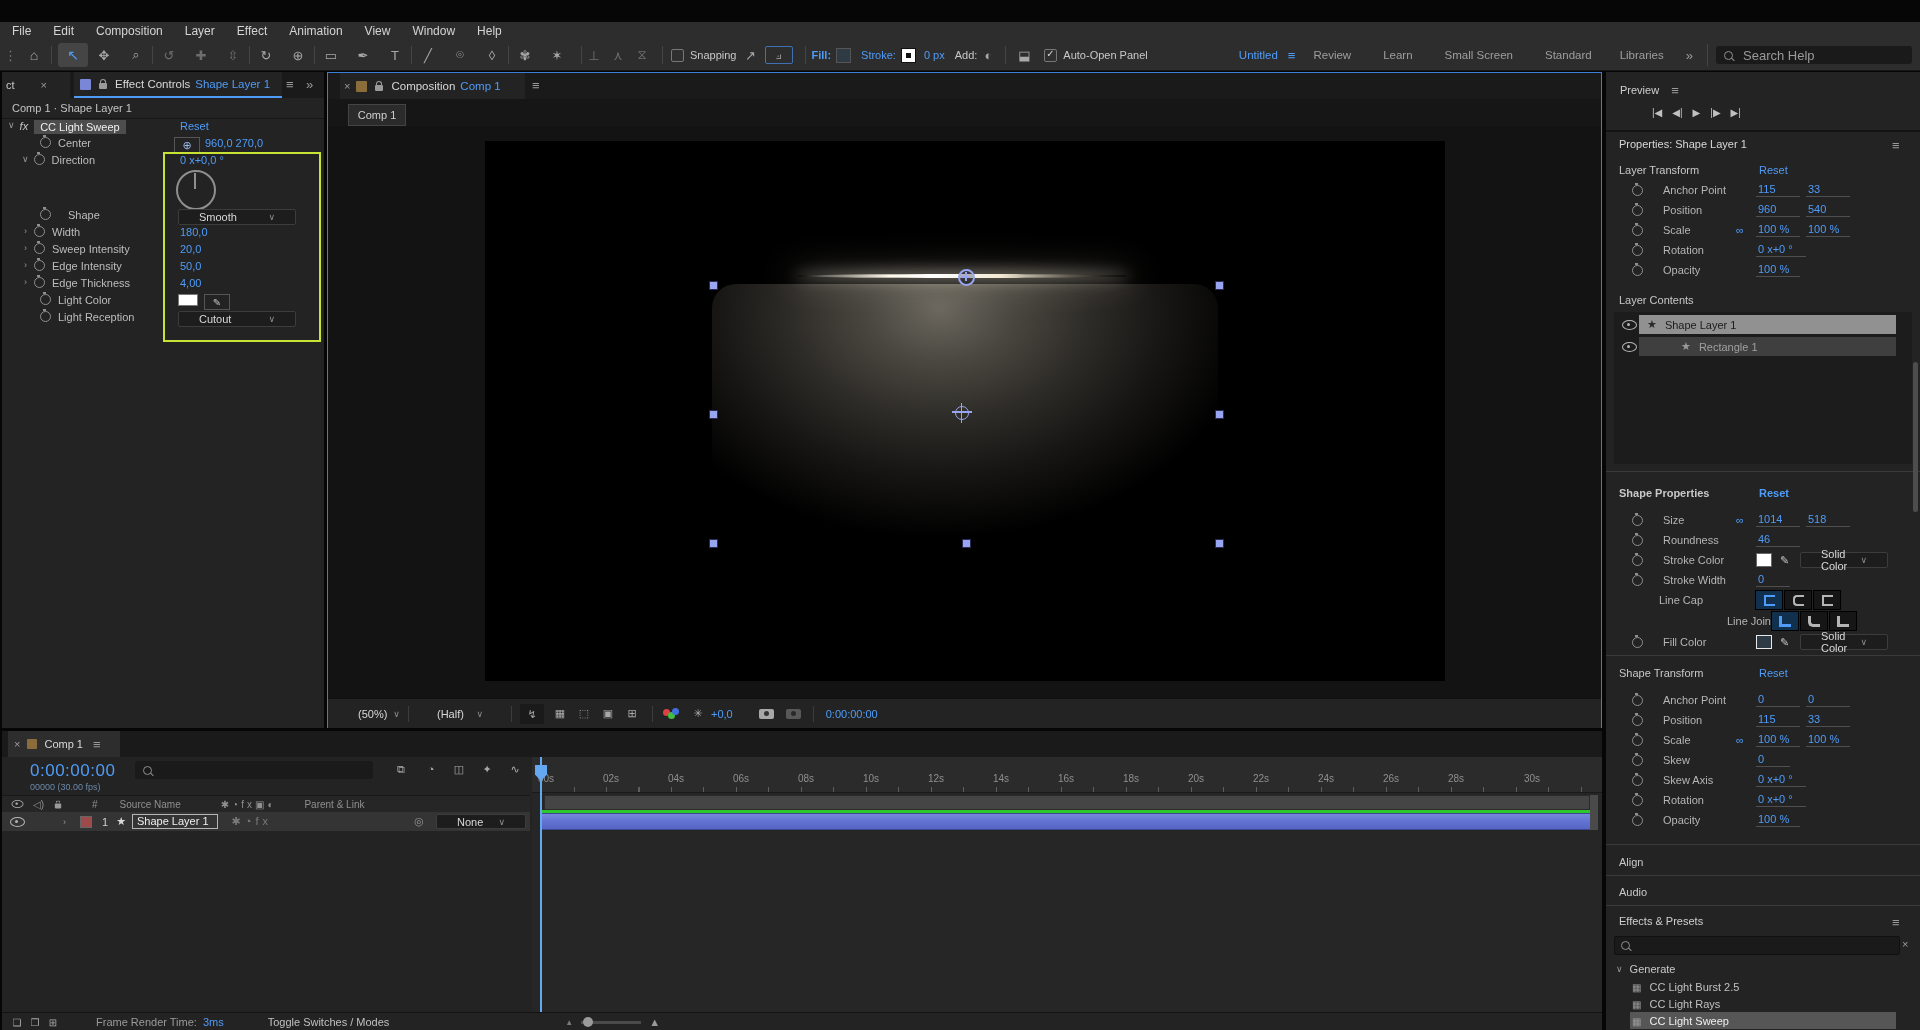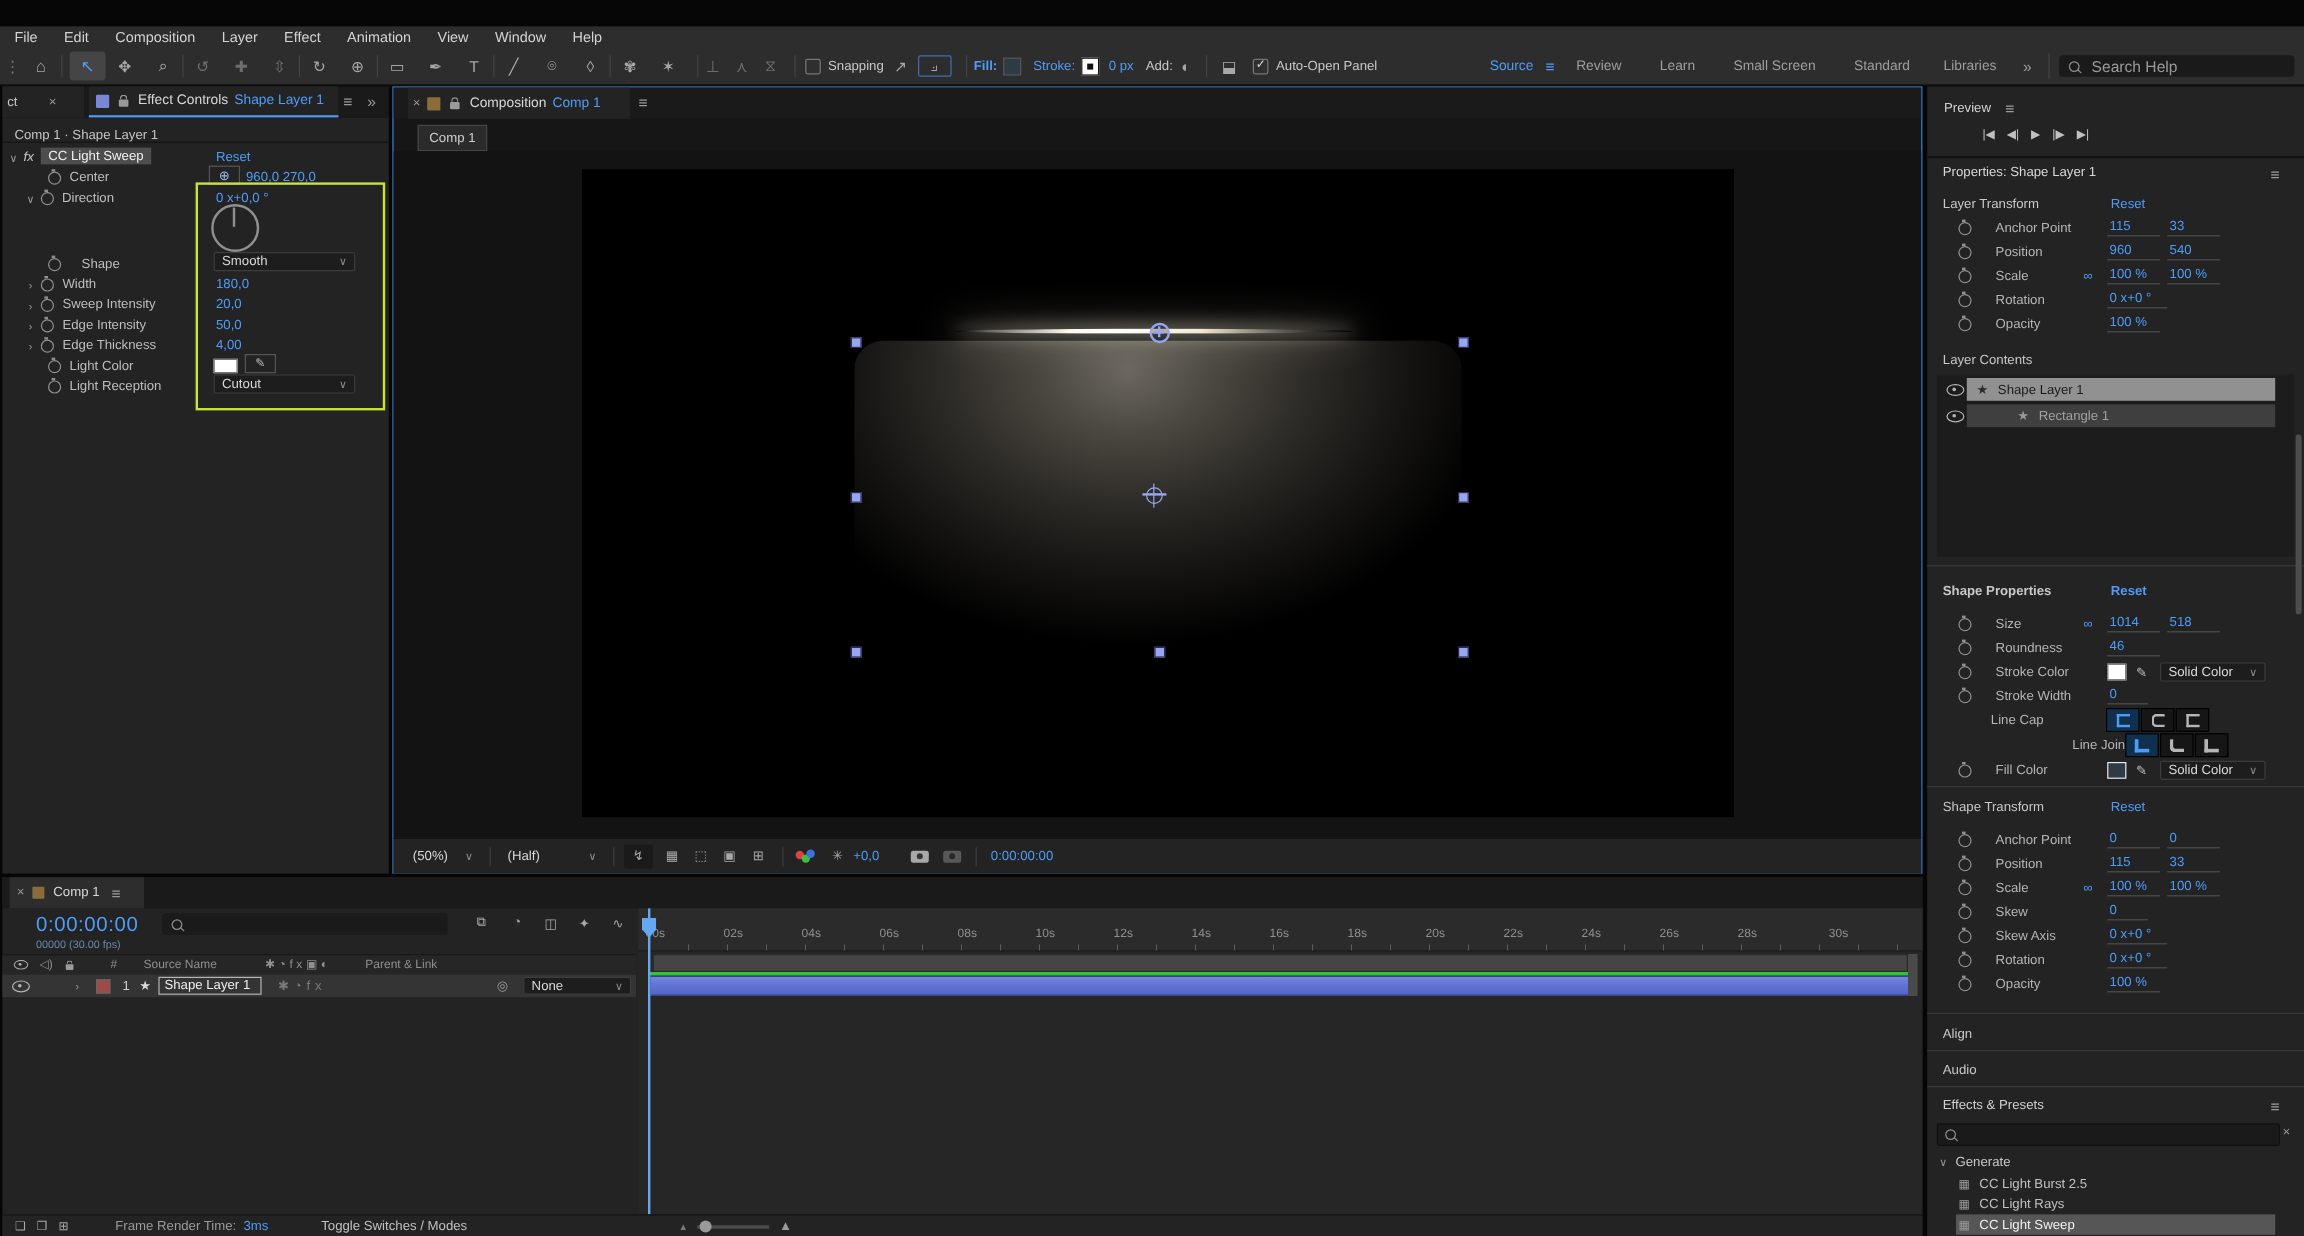--- a/index.html
+++ b/index.html
@@ -1,31 +1,31 @@
 <!DOCTYPE html>
 <html><head>
 <meta charset="utf-8">
 <style>
   html,body{margin:0;padding:0;background:#000;}
   #app{position:relative;width:1920px;height:1030px;background:#060606;overflow:hidden;
        font-family:"Liberation Sans",sans-serif;font-size:11px;color:#bdbdbd;}
   .abs{position:absolute;}
   .panel{position:absolute;background:#232323;}
   .strip{position:absolute;background:#1a1a1a;}
-  .row{position:absolute;left:0;right:0;height:17px;display:flex;align-items:flex-end;}
+  .row{position:absolute;left:0;right:0;height:17px;display:flex;align-items:flex-start;}
   .blue{color:#4f9cf8;}
   .white{color:#e2e2e2;}
   .gray{color:#9a9a9a;}
   .dim{color:#7a7a7a;}
   .val{color:#4f9cf8;white-space:nowrap;}
   .uval{color:#4f9cf8;border-bottom:1px solid #4f4f4f;padding:0 2px 1px 2px;min-width:30px;display:inline-block;white-space:nowrap;}
   .sw{display:inline-block;width:9px;height:9px;border:1px solid #8f8f8f;border-radius:50%;position:relative;flex:none;}
   .sw::before{content:"";position:absolute;top:-3px;left:2px;width:3px;height:2px;background:#8f8f8f;}
   .ddl{background:#1d1d1d;border:1px solid #3c3c3c;border-radius:2px;color:#d8d8d8;
-       display:flex;align-items:center;justify-content:space-between;padding:0 6px;height:16px;box-sizing:border-box;}
+       display:flex;align-items:center;justify-content:space-between;padding:0 20px;height:16px;box-sizing:border-box;}
   .ddl .c{color:#8f8f8f;font-size:9px;margin-left:6px;}
   .hamb{color:#9a9a9a;font-size:13px;}
   .divider{position:absolute;left:0;right:0;height:1px;background:#3a3a3a;}
   .icon{color:#a8a8a8;text-align:center;}
   .swatch{display:inline-block;box-sizing:border-box;}
   .handle{position:absolute;width:7px;height:7px;background:#98a6f2;border:1px solid #2a2a55;}
   .chk{display:inline-block;width:11px;height:11px;background:#2f2f2f;border:1px solid #777;border-radius:2px;position:relative;flex:none;}
   .chk.on::before{content:"✓";position:absolute;top:-2px;left:1px;color:#d8d8d8;font-size:10px;}
   .tick{position:absolute;top:4px;color:#8f8f8f;font-size:10px;}
   .capico{display:inline-block;width:9px;height:7px;border:2px solid #b5b5b5;border-right:none;}
@@ -105,21 +105,21 @@
       <span style="position:absolute;left:4px;top:4px;width:5px;height:5px;background:#111;"></span>
     </span>
     <span class="blue" style="font-size:11px;margin-right:10px;">0 px</span>
     <span style="font-size:11px;color:#c8c8c8;">Add:</span>
     <span class="icon" style="width:22px;">◐</span>
     <span style="width:1px;height:18px;background:#444;margin:0 6px;"></span>
     <span class="icon" style="width:24px;">⬓</span>
     <span class="chk on" style="margin-left:8px;"></span>
     <span style="margin-left:6px;font-size:11px;color:#c8c8c8;">Auto-Open Panel</span>
     <span style="flex:1"></span>
-    <span class="blue" style="font-size:11.5px;">Source</span>
+    <span class="blue" style="font-size:11.5px;">Untitled</span>
     <span class="blue" style="margin:0 18px 0 10px;">≡</span>
     <span class="wbtn" style="margin-right:32px;font-size:11.5px;">Review</span>
     <span class="wbtn" style="margin-right:32px;font-size:11.5px;">Learn</span>
     <span class="wbtn" style="margin-right:32px;font-size:11.5px;">Small Screen</span>
     <span class="wbtn" style="margin-right:28px;font-size:11.5px;">Standard</span>
     <span class="wbtn" style="margin-right:22px;font-size:11.5px;">Libraries</span>
     <span class="gray" style="margin-right:14px;font-size:13px;">»</span>
     <span style="width:1px;height:22px;background:#444;"></span>
     <span style="width:188px;height:18px;background:#1a1a1a;border-radius:3px;margin:0 8px;display:inline-flex;align-items:center;padding-left:8px;">
       <span class="mag"></span>

